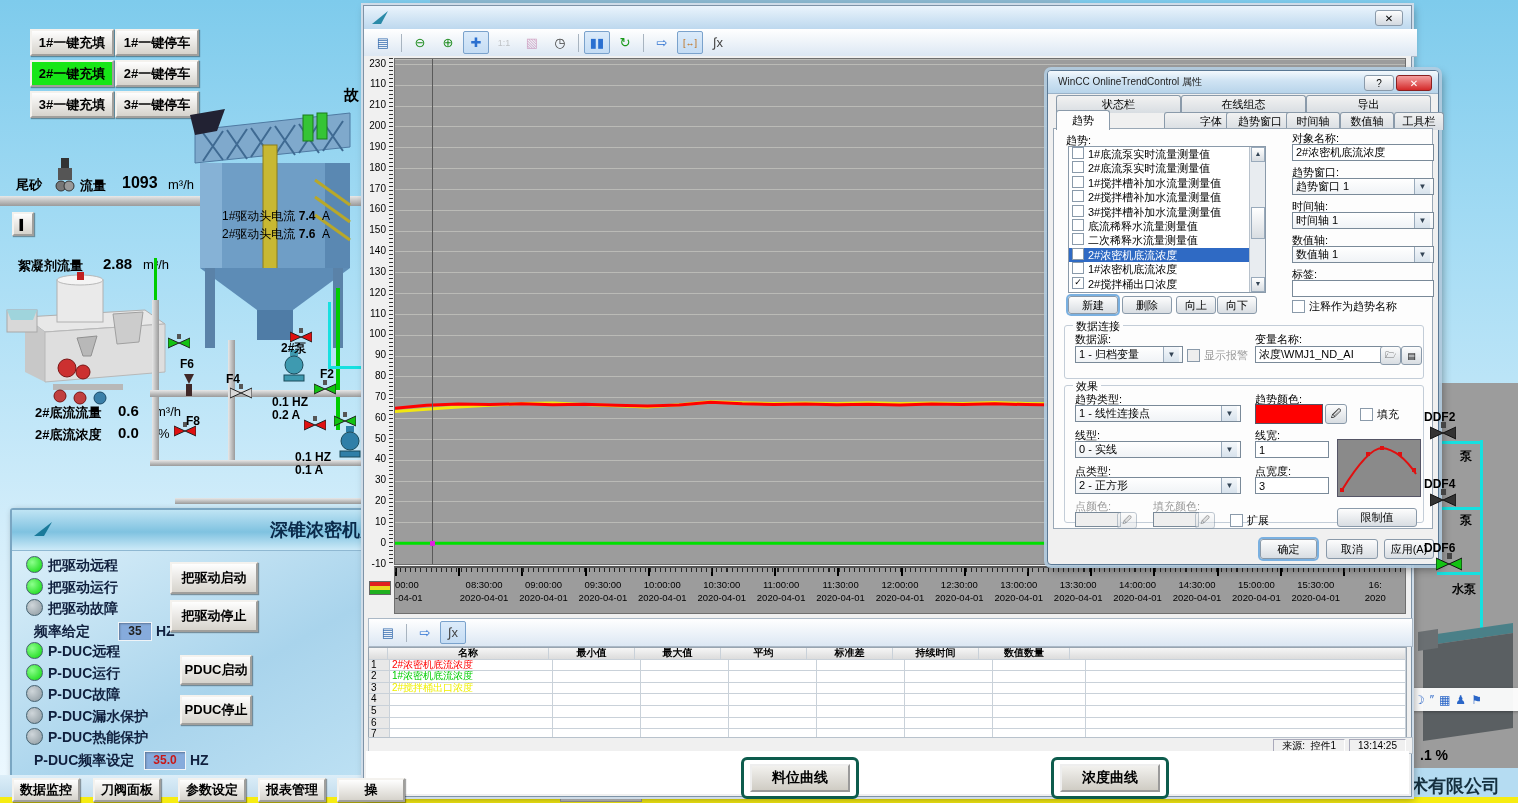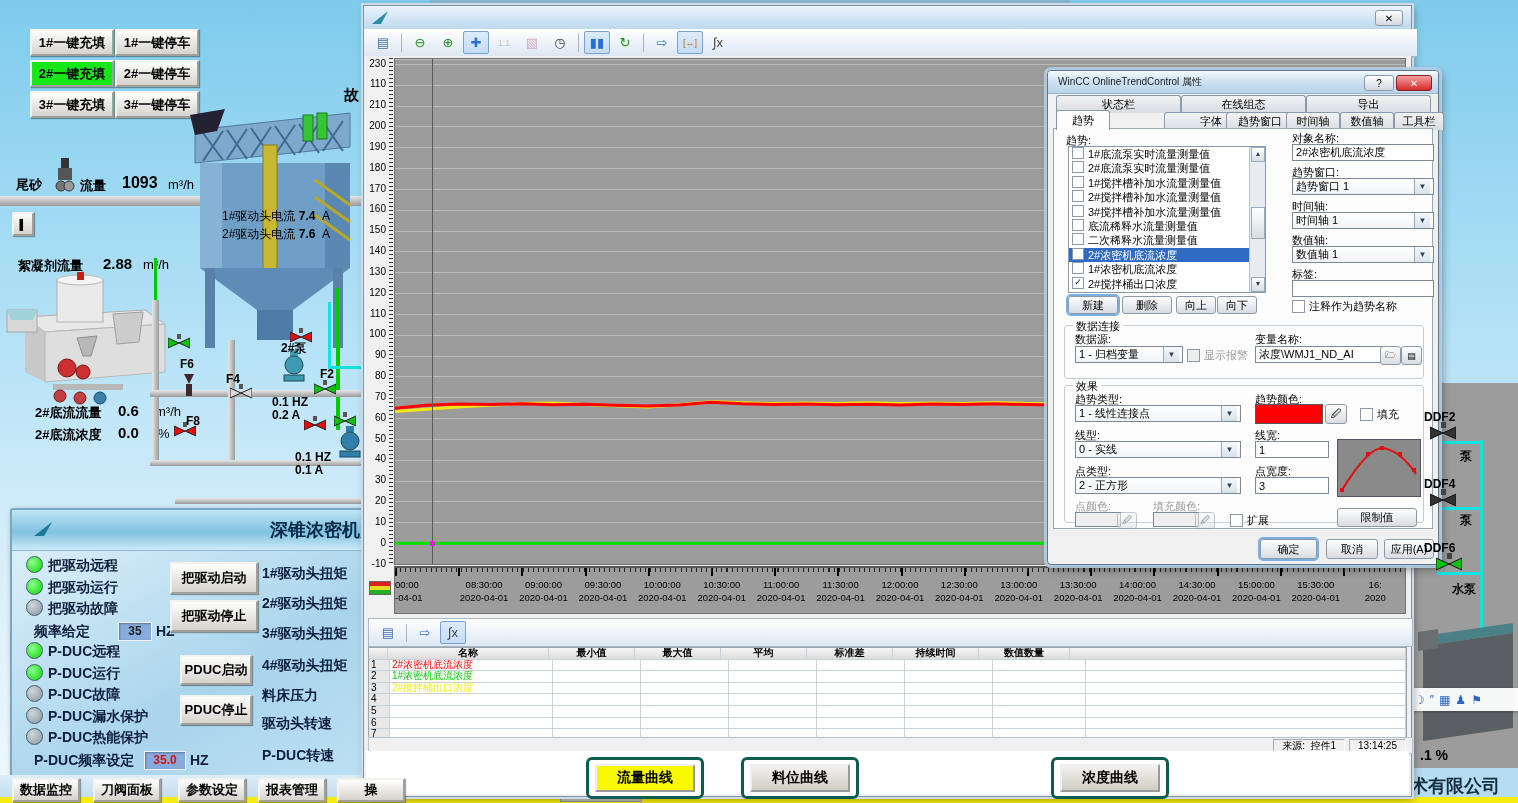--- a/index.html
+++ b/index.html
@@ -244,29 +244,20 @@
         <div class="plabel" style="left: 22px; top: 130px;">P-DUC故障</div>
         <div class="ind off" style="left: 0px; top: 150.5px;"></div>
         <div class="plabel" style="left: 22px; top: 151.5px;">P-DUC漏水保护</div>
         <div class="ind off" style="left: 0px; top: 172px;"></div>
         <div class="plabel" style="left: 22px; top: 173px;">P-DUC热能保护</div>
         <div class="plabel" style="left: 8px; top: 195.5px;">P-DUC频率设定</div>
         <div class="vbox" style="left: 118px; top: 194.5px; width: 40px; height: 17px; color: rgb(200, 24, 24);">35.0</div>
         <div class="plabel" style="left: 164px; top: 195.5px;">HZ</div>
       </div>
     <div class="abs" style="left:0;top:0;width:100%;height:100%"></div>
-    <div class="abs" style="left:250px;top:46px;width:115px;height:230px">
-        <div class="plabel" style="left: 0px; top: 9px; font-size: 14px;">1#驱动头扭矩</div>
-        <div class="plabel" style="left: 0px; top: 39px; font-size: 14px;">2#驱动头扭矩</div>
-        <div class="plabel" style="left: 0px; top: 69px; font-size: 14px;">3#驱动头扭矩</div>
-        <div class="plabel" style="left: 0px; top: 101px; font-size: 14px;">4#驱动头扭矩</div>
-        <div class="plabel" style="left: 0px; top: 131px; font-size: 14px;">料床压力</div>
-        <div class="plabel" style="left: 0px; top: 159px; font-size: 14px;">驱动头转速</div>
-        <div class="plabel" style="left: 0px; top: 191px; font-size: 14px;">P-DUC转速</div>
-      </div>
   <div class="btn3d" style="left: 158px; top: 52px; width: 84px; height: 28px; font-size: 13px;">把驱动启动</div>
       <div class="btn3d" style="left: 158px; top: 90px; width: 84px; height: 28px; font-size: 13px;">把驱动停止</div>
       <div class="btn3d" style="left: 168px; top: 145px; width: 68px; height: 26px; font-size: 13px;">PDUC启动</div>
       <div class="btn3d" style="left: 168px; top: 185px; width: 68px; height: 26px; font-size: 13px;">PDUC停止</div>
     </div>
 
   <div class="abs" style="left:0;top:775px;width:363px;height:28px;background:linear-gradient(#dceef8,#bcd8ea)"></div>
   <div class="abs" style="left:0;top:797px;width:1518px;height:6px;background:#f6ec12"></div>
   <div class="abs" style="left:560px;top:792px;width:80px;height:8px;background:linear-gradient(#eee,#bbb);border:1px solid #999"></div>
 
@@ -457,23 +448,20 @@
           <div class="scell" style="width: 85px;"></div>
           <div class="scell" style="width: 90px;"></div>
           <div class="scell" style="flex: 1 1 0%;"></div>
         </div>
       </div>
     <div id="statusbar" class="abs">
       <span class="sunk"><span>来源:</span> &nbsp;<span>控件1</span></span>
       <span class="sunk">13:14:25</span>
     </div>
     <div class="abs" style="left:2px;top:745px;width:1043px;height:43px;background:#fff"></div>
-  <div class="curvebtn on" style="left: 222px;">
-        <div>流量曲线</div>
-      </div>
       <div class="curvebtn" style="left: 377px;">
         <div>料位曲线</div>
       </div>
       <div class="curvebtn" style="left: 687px;">
         <div>浓度曲线</div>
       </div>
     </div>
 
   <div id="dlg" class="abs">
     <div id="dlgtitle" class="abs">

